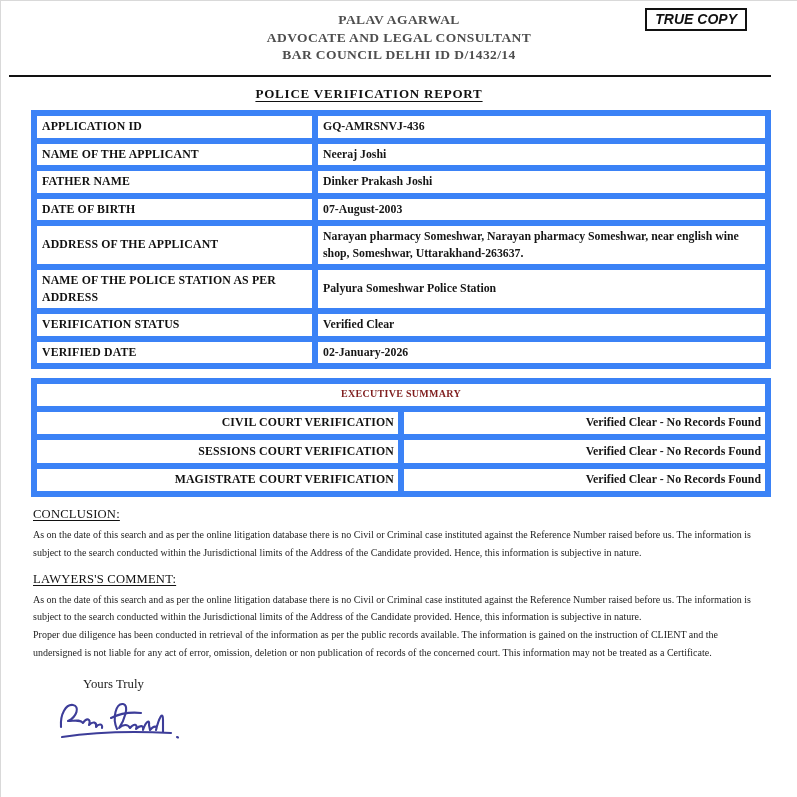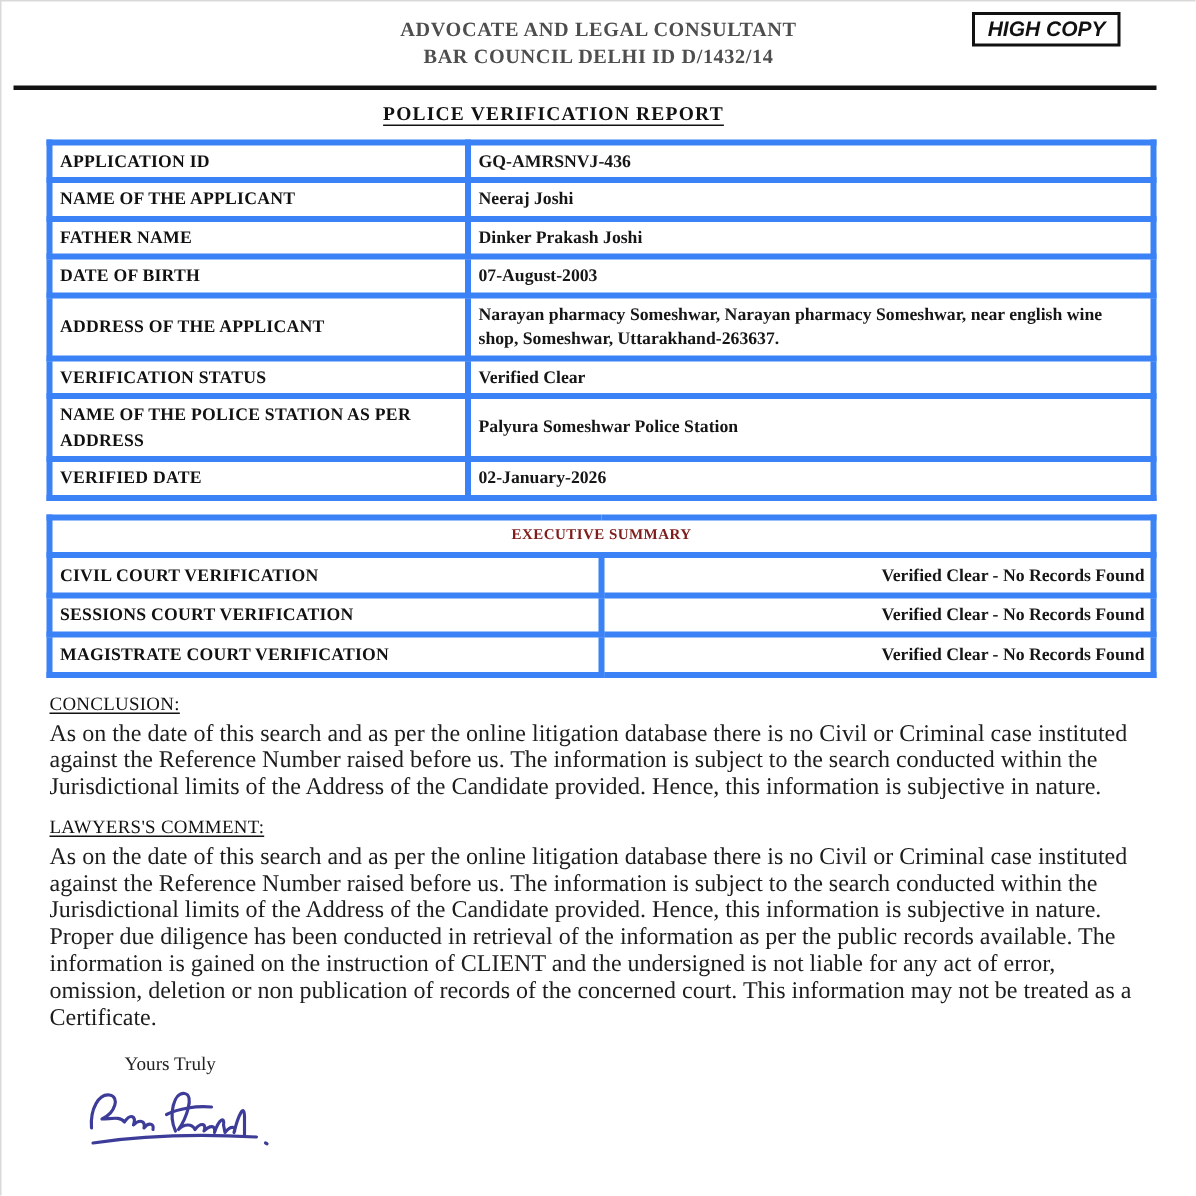--- a/index.html
+++ b/index.html
@@ -45,61 +45,62 @@
     text-underline-offset:3px;
     text-align:center;
   }
   table.doc{
     border-collapse:collapse;
     margin:8px 0 0 30px;
     width:740px;
     table-layout:fixed;
   }
   table.doc td{
-    border:4px solid #3b82f6;
+    border:6px solid #3b82f6;
     padding:2px 4px 3px 5px;
     font-size:11.8px;
     line-height:16.5px;
     vertical-align:middle;
     overflow:hidden;
   }
   table.doc td.lbl{
     width:266px;
     font-weight:bold;
     letter-spacing:0.15px;
     color:#111;
   }
   table.doc td.val{font-weight:600;color:#161616;}
   table.summary{margin-top:9px;}
   table.summary td.caption{
     text-align:center;font-weight:bold;font-size:10px;
     letter-spacing:0.3px;padding:2px 0 3px 0;color:#7f1d1d;margin-left:32px;
   }
   table.summary td.val{text-align:right;font-weight:600;}
-  table.summary td{padding-top:2.5px;padding-bottom:3.5px;}
+  table.summary td{padding-top:2.5px;padding-bottom:3.5px;text-align:right;}
   .sections{margin:6px 32px 0 32px;}
   .sec{margin-top:0;}
   .sec h2{
     font-size:12.6px;font-weight:normal;color:#111;
     text-decoration:underline;text-underline-offset:2px;
     margin:10px 0 4px 0;letter-spacing:0.2px;
   }
   .sec p{
-    margin:0;font-size:16px;line-height:17.8px;color:#1d1d1d;
+    margin:0;font-size:10px;line-height:17.8px;color:#1d1d1d;
     width:736px;
   }
   .salutation{margin:15px 0 0 82px;font-size:12.8px;color:#222;}
   .sig-wrap{margin:4px 0 0 54px;height:50px;}
 </style>
 </head>
 <body>
 
-<div class="stamp">HIGH COPY</div>
+<div class="stamp">TRUE COPY</div>
 
 <header class="letterhead">
+  <div>PALAV AGARWAL</div>
   <div>ADVOCATE AND LEGAL CONSULTANT</div>
   <div>BAR COUNCIL DELHI ID D/1432/14</div>
 </header>
 
 <hr class="rule">
 
 <div class="title-wrap">
   <span class="title">POLICE VERIFICATION REPORT</span>
 </div>
 
@@ -119,26 +120,26 @@
       </tr>
       <tr>
         <td class="lbl">DATE OF BIRTH</td>
         <td class="val">07-August-2003</td>
       </tr>
       <tr>
         <td class="lbl">ADDRESS OF THE APPLICANT</td>
         <td class="val">Narayan pharmacy Someshwar, Narayan pharmacy Someshwar, near english wine shop, Someshwar, Uttarakhand-263637.</td>
       </tr>
       <tr>
+        <td class="lbl">NAME OF THE POLICE STATION AS PER ADDRESS</td>
+        <td class="val">Palyura Someshwar Police Station</td>
+      </tr>
+      <tr>
         <td class="lbl">VERIFICATION STATUS</td>
         <td class="val">Verified Clear</td>
-      </tr>
-      <tr>
-        <td class="lbl">NAME OF THE POLICE STATION AS PER ADDRESS</td>
-        <td class="val">Palyura Someshwar Police Station</td>
       </tr>
       <tr>
         <td class="lbl">VERIFIED DATE</td>
         <td class="val">02-January-2026</td>
       </tr>
     </tbody>
 </table>
 
 <table class="doc summary">
   <tbody>

